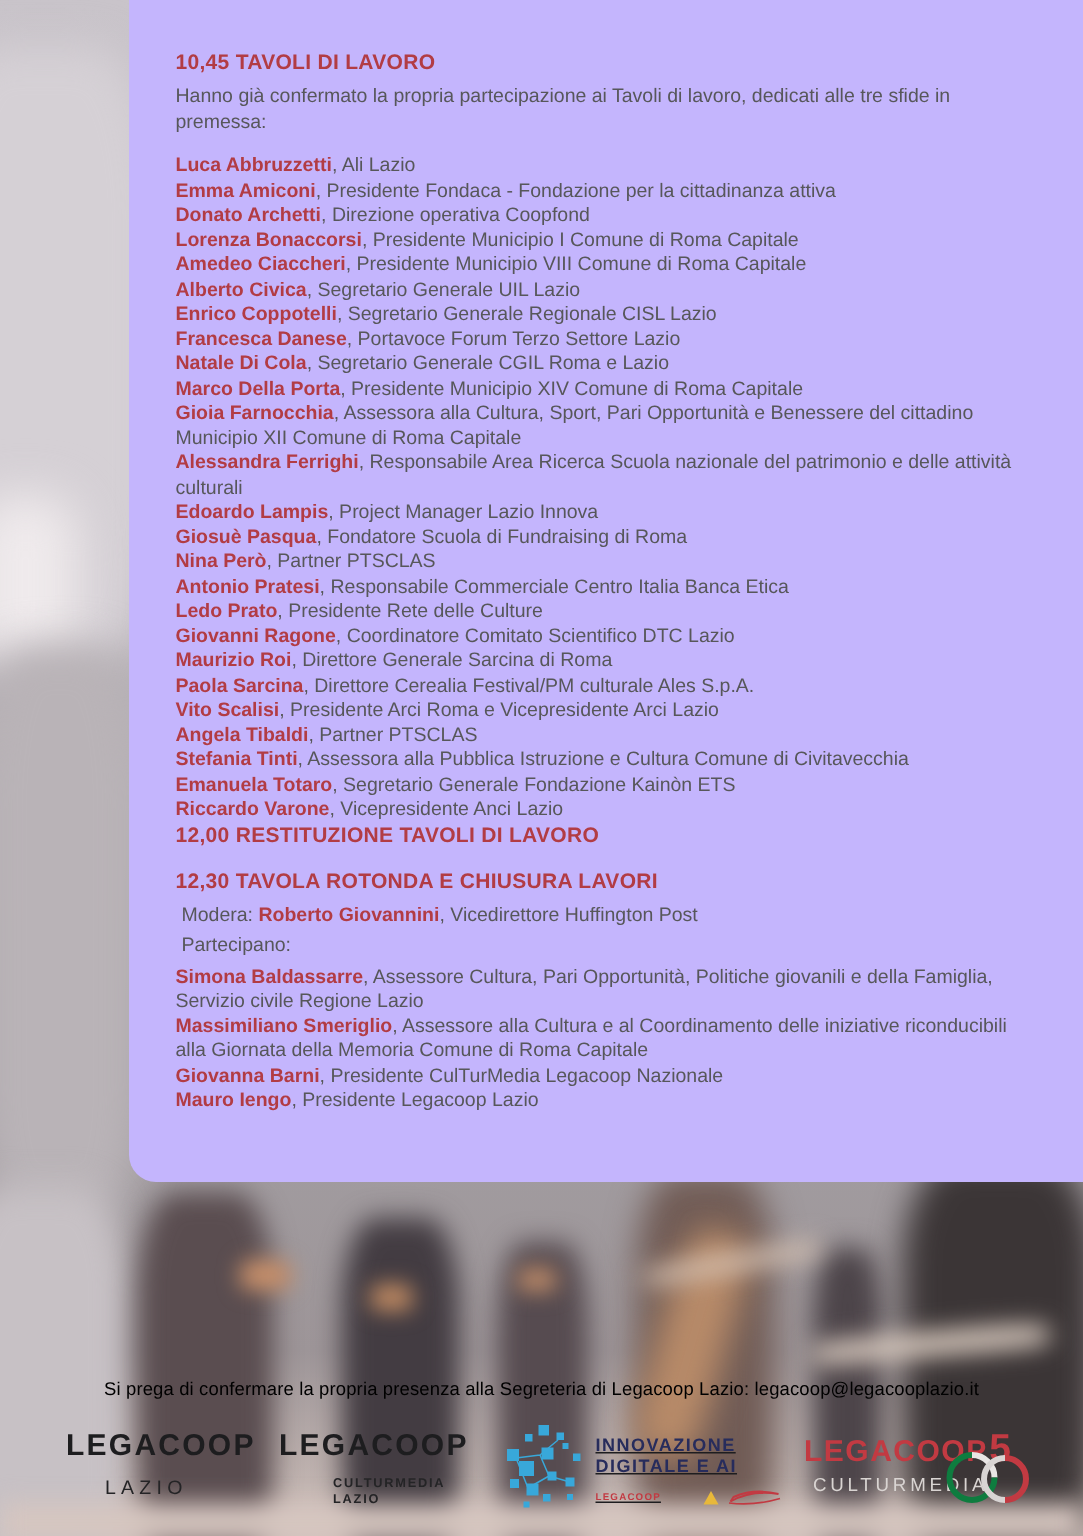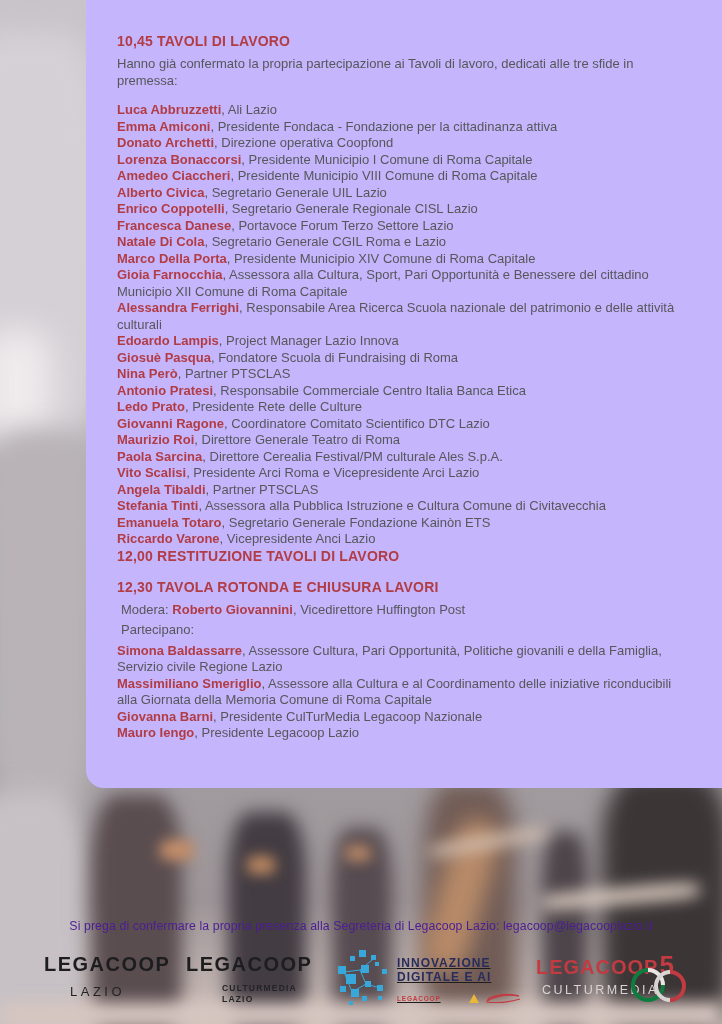--- a/index.html
+++ b/index.html
@@ -45,21 +45,21 @@
   #h2{margin-bottom:14px;}
   #h3{margin-bottom:6px;}
   .entry{margin:0;}
   .pname{color:#b23c44;font-weight:700;}
   .prole{color:#57575a;}
   .plain{margin:4px;}
 
   
   .footer-note{
     position:absolute;left:0;top:919px;width:722px;text-align:center;
-    font-size:12.3px;color:#4c1d95;letter-spacing:.1px;
+    font-size:12.3px;color:#000000;letter-spacing:.1px;
   }
   .logo{position:absolute;color:#1d1d1f;}
   .wordmark{font-weight:700;font-size:20px;letter-spacing:1.5px;white-space:nowrap;}
   .logo-lazio{left:44px;top:953px;width:130px;}
   .logo-lazio .sub{margin:8px 0 0 26px;font-size:13px;letter-spacing:3.5px;color:#242426;}
   .logo-cm-lazio{left:186px;top:953px;width:140px;}
   .logo-cm-lazio .sub{margin:7px 0 0 36px;font-size:8.5px;font-weight:700;letter-spacing:1.2px;line-height:11px;color:#242426;}
   .logo-innova{left:334px;top:948px;display:flex;align-items:flex-start;text-decoration:underline;}
   .logo-innova .titles{margin-left:7px;margin-top:8px;}
   .logo-innova .ttl{font-size:12px;font-weight:700;color:#272c5c;letter-spacing:1px;line-height:14px;white-space:nowrap;}
@@ -132,21 +132,21 @@
         <p class="entry"><span class="pname">Giosuè Pasqua</span><span class="prole">, Fondatore Scuola di Fundraising di Roma</span></p>
 
         <p class="entry"><span class="pname">Nina Però</span><span class="prole">, Partner PTSCLAS</span></p>
 
         <p class="entry"><span class="pname">Antonio Pratesi</span><span class="prole">, Responsabile Commerciale Centro Italia Banca Etica</span></p>
 
         <p class="entry"><span class="pname">Ledo Prato</span><span class="prole">, Presidente Rete delle Culture</span></p>
 
         <p class="entry"><span class="pname">Giovanni Ragone</span><span class="prole">, Coordinatore Comitato Scientifico DTC Lazio</span></p>
 
-        <p class="entry"><span class="pname">Maurizio Roi</span><span class="prole">, Direttore Generale Teatro di Roma</span></p>
+        <p class="entry"><span class="pname">Maurizio Roi</span><span class="prole">, Direttore Generale Sarcina di Roma</span></p>
 
         <p class="entry"><span class="pname">Paola Sarcina</span><span class="prole">, Direttore Cerealia Festival/PM culturale Ales S.p.A.</span></p>
 
         <p class="entry"><span class="pname">Vito Scalisi</span><span class="prole">, Presidente Arci Roma e Vicepresidente Arci Lazio</span></p>
 
         <p class="entry"><span class="pname">Angela Tibaldi</span><span class="prole">, Partner PTSCLAS</span></p>
 
         <p class="entry"><span class="pname">Stefania Tinti</span><span class="prole">, Assessora alla Pubblica Istruzione e Cultura Comune di Civitavecchia</span></p>
 
         <p class="entry"><span class="pname">Emanuela Totaro</span><span class="prole">, Segretario Generale Fondazione Kainòn ETS</span></p>

